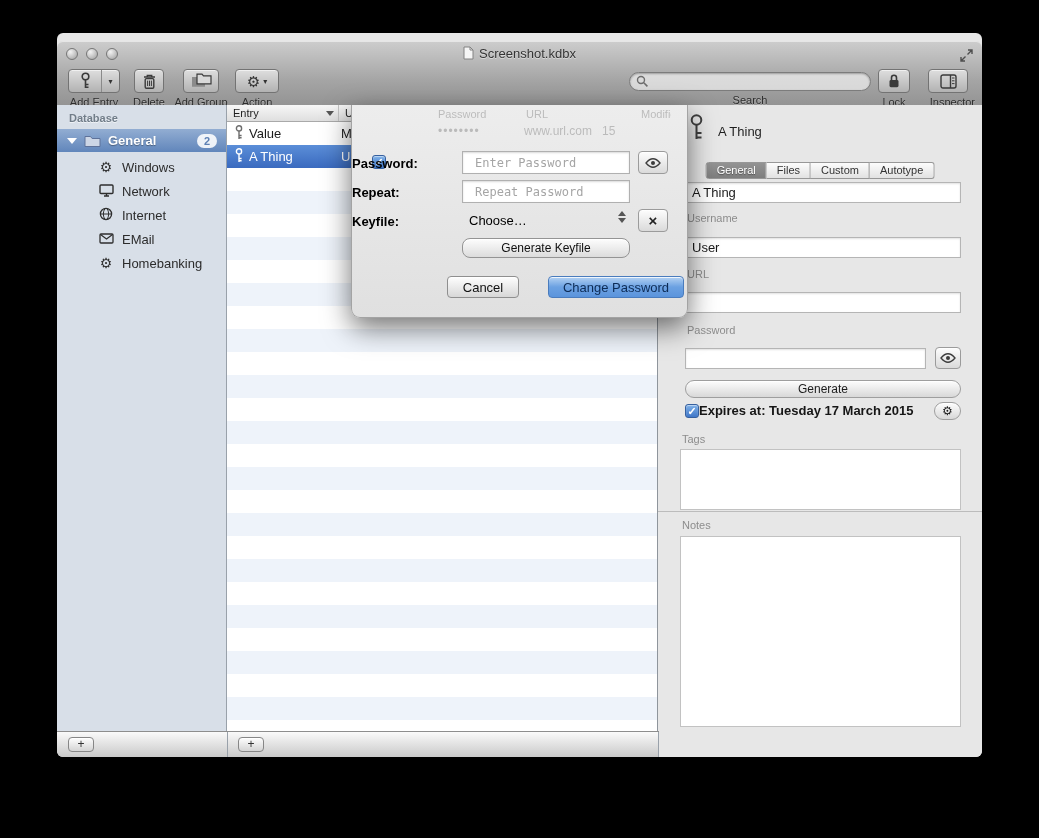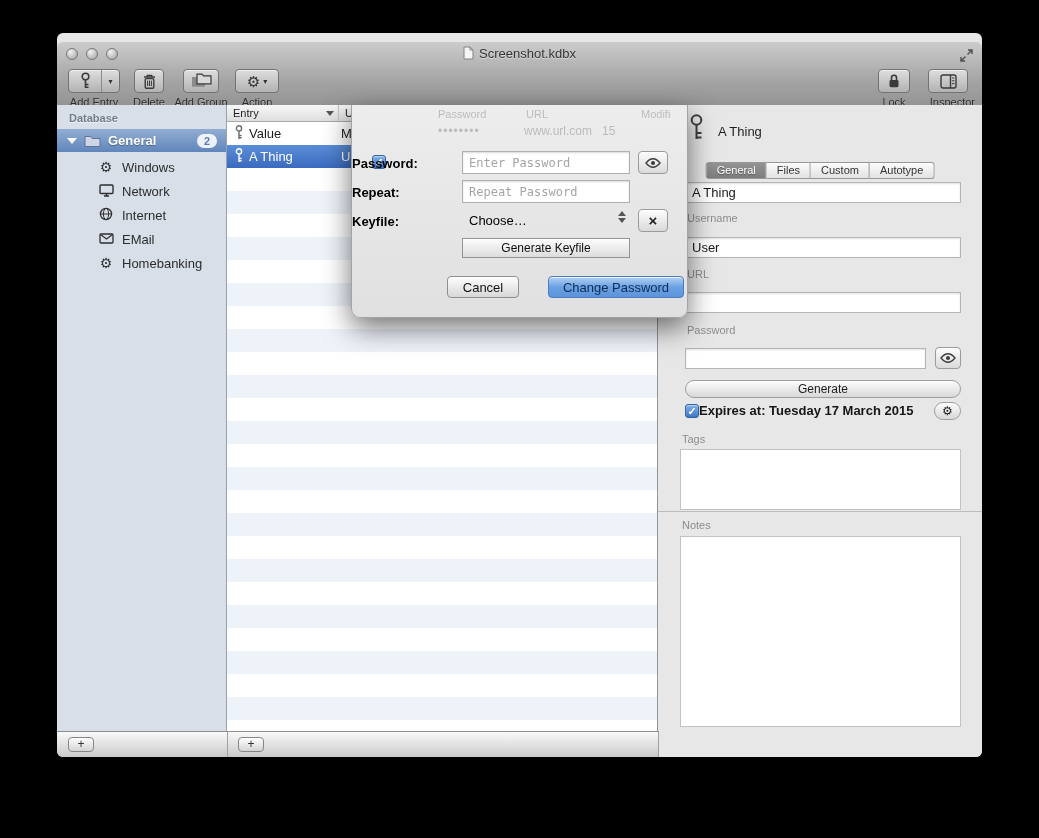--- a/index.html
+++ b/index.html
@@ -179,39 +179,39 @@
     border-radius:0 0 9px 9px;
     box-shadow:0 10px 28px rgba(0,0,0,.55);
     z-index:20;
   }
   .ghost { position:absolute; color:#555; opacity:.32; white-space:nowrap; overflow:hidden; }
   .dlabel { position:absolute; left:0; width:107px; text-align:left; font-size:13px; color:#000;font-weight:bold; }
   .dfield {
     position:absolute; left:110px; width:168px; height:23px;
     background:#fff; border:1px solid #b0b0b0;
     box-shadow:inset 0 1px 2px rgba(0,0,0,.15);
-    font-family:"DejaVu Sans Mono", monospace; font-size:12px; padding:0 6px; color:#444;
+    font-family:"DejaVu Sans Mono", monospace; font-size:12px; padding:0 12px; color:#444;
   }
   .dfield::placeholder { color:#a5a5a5; }
   .popup-text { position:absolute; font-size:13px; color:#000; }
   .stepper { position:absolute; display:flex; flex-direction:column; gap:2px; align-items:center; }
   .stp-up { width:0; height:0; border-left:4px solid transparent; border-right:4px solid transparent; border-bottom:5px solid #555; }
   .stp-dn { width:0; height:0; border-left:4px solid transparent; border-right:4px solid transparent; border-top:5px solid #555; }
   .btn {
     position:absolute; height:22px; border-radius:4px;
     border:1px solid #8f8f8f; background:linear-gradient(#fefefe, #d7d7d7);
     font-size:13px; color:#111; font-family:"Liberation Sans",sans-serif;
     box-shadow:inset 0 1px 0 rgba(255,255,255,.8);
   }
   .btn.default {
     background:linear-gradient(#b4d2f3, #6ba1e2 50%, #5b94dc);
     border:1px solid #4a7cbd; color:#0d2c56;margin-left:16px;
   }
   .smallbtn {
-    position:absolute; border-radius:0; border:1px solid #949494;
+    position:absolute; border-radius:8px; border:1px solid #949494;
     background:linear-gradient(#fdfdfd, #dcdcdc); font-size:12px; color:#111;
     box-shadow:inset 0 1px 0 rgba(255,255,255,.8);
   }
 </style>
 </head>
 <body>
 
 <div class="window">
 
   <div class="chrome">
@@ -267,20 +267,29 @@
     </div>
 
     <div class="titem" style="left:176px; width:48px;">
       <div class="tbtn" style="width:44px;">
         <span class="gear-glyph">⚙</span>
         <span class="caret">▾</span>
       </div>
       <span class="tlabel">Action</span>
     </div>
 
+    <div class="titem" style="left:570px; width:246px;">
+      <div class="searchfield">
+        <svg width="13" height="13" viewBox="0 0 13 13">
+            <circle cx="5" cy="5" r="3.5" fill="none" stroke="#6d6d6d" stroke-width="1.4"></circle>
+            <path d="M7.8 7.8 l3.6 3.6" stroke="#6d6d6d" stroke-width="1.6"></path>
+          </svg>
+      </div>
+      <span class="tlabel">Search</span>
+    </div>
 
     <div class="titem" style="left:816px; width:42px;">
       <div class="tbtn" style="width:32px;">
         <svg width="14" height="16" viewBox="0 0 14 16">
             <rect x="2.5" y="7" width="9" height="7.2" rx="1.4" fill="#3a3a3a"></rect>
             <path d="M4.5 7 V4.8 a2.5 2.5 0 0 1 5 0 V7" fill="none" stroke="#3a3a3a" stroke-width="1.6"></path>
           </svg>
       </div>
       <span class="tlabel">Lock</span>
     </div>

